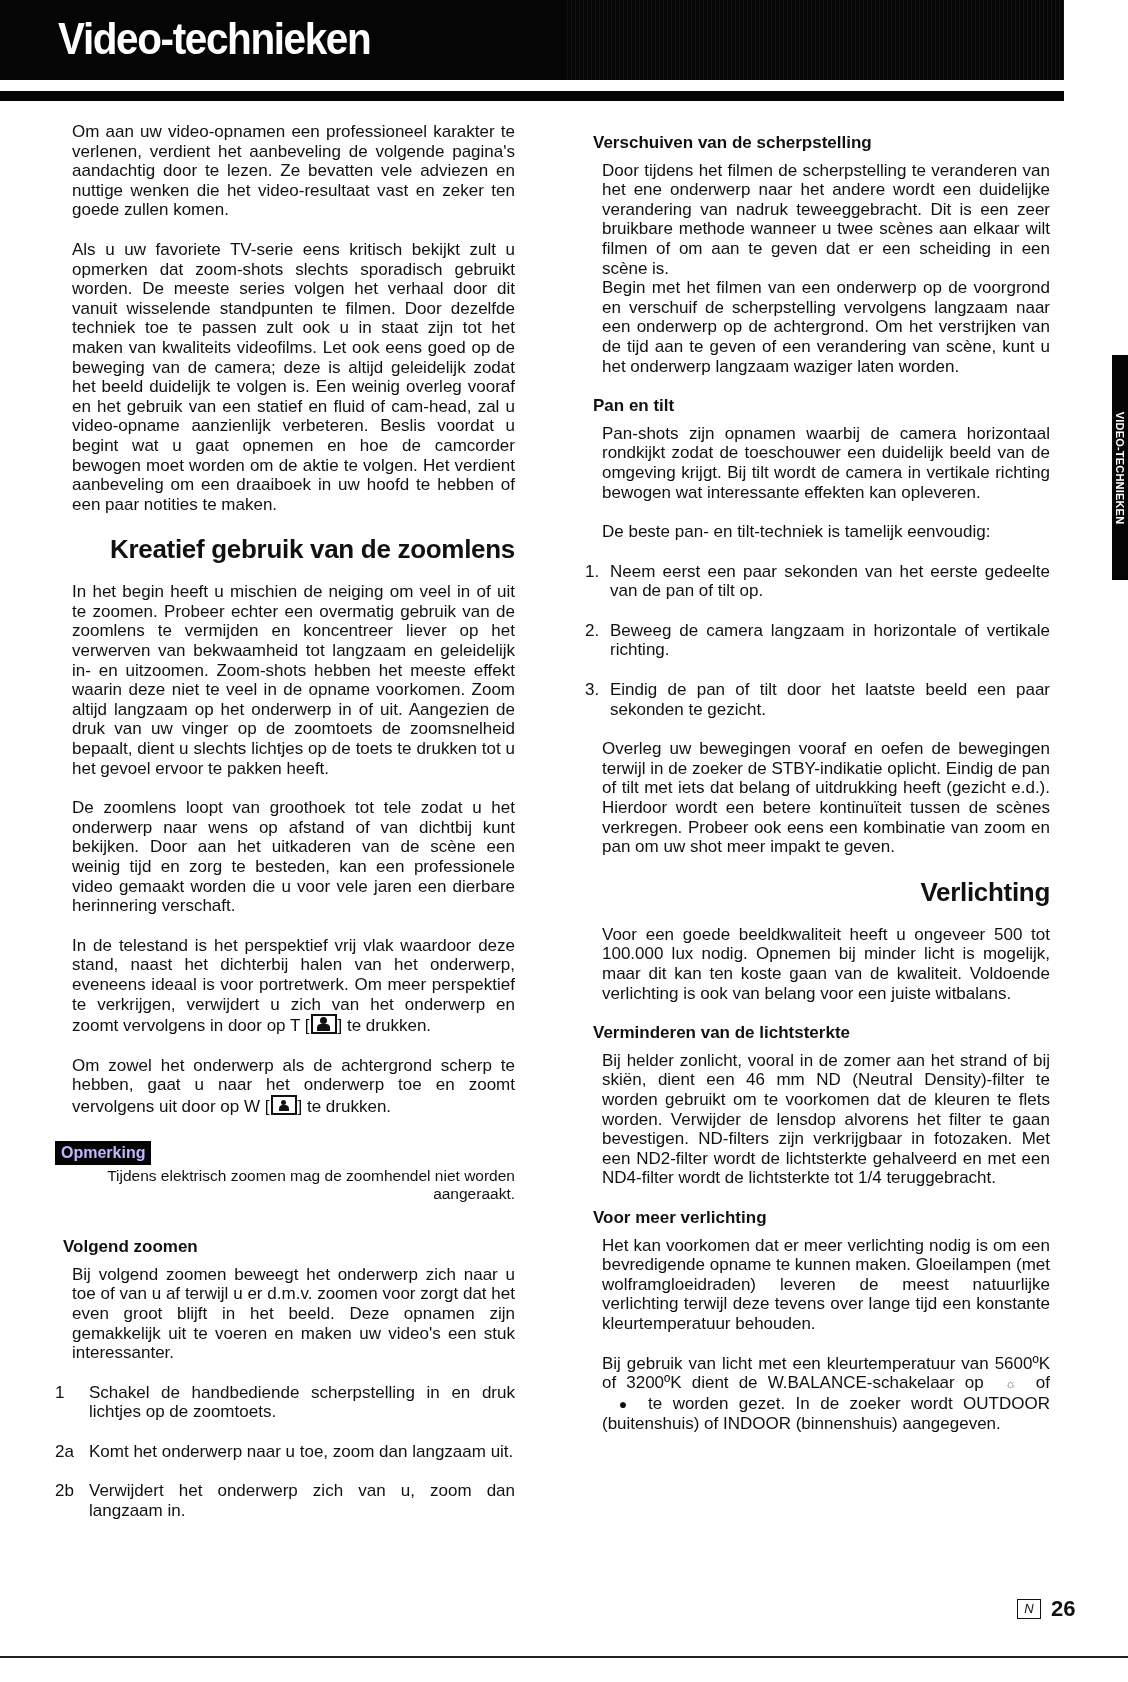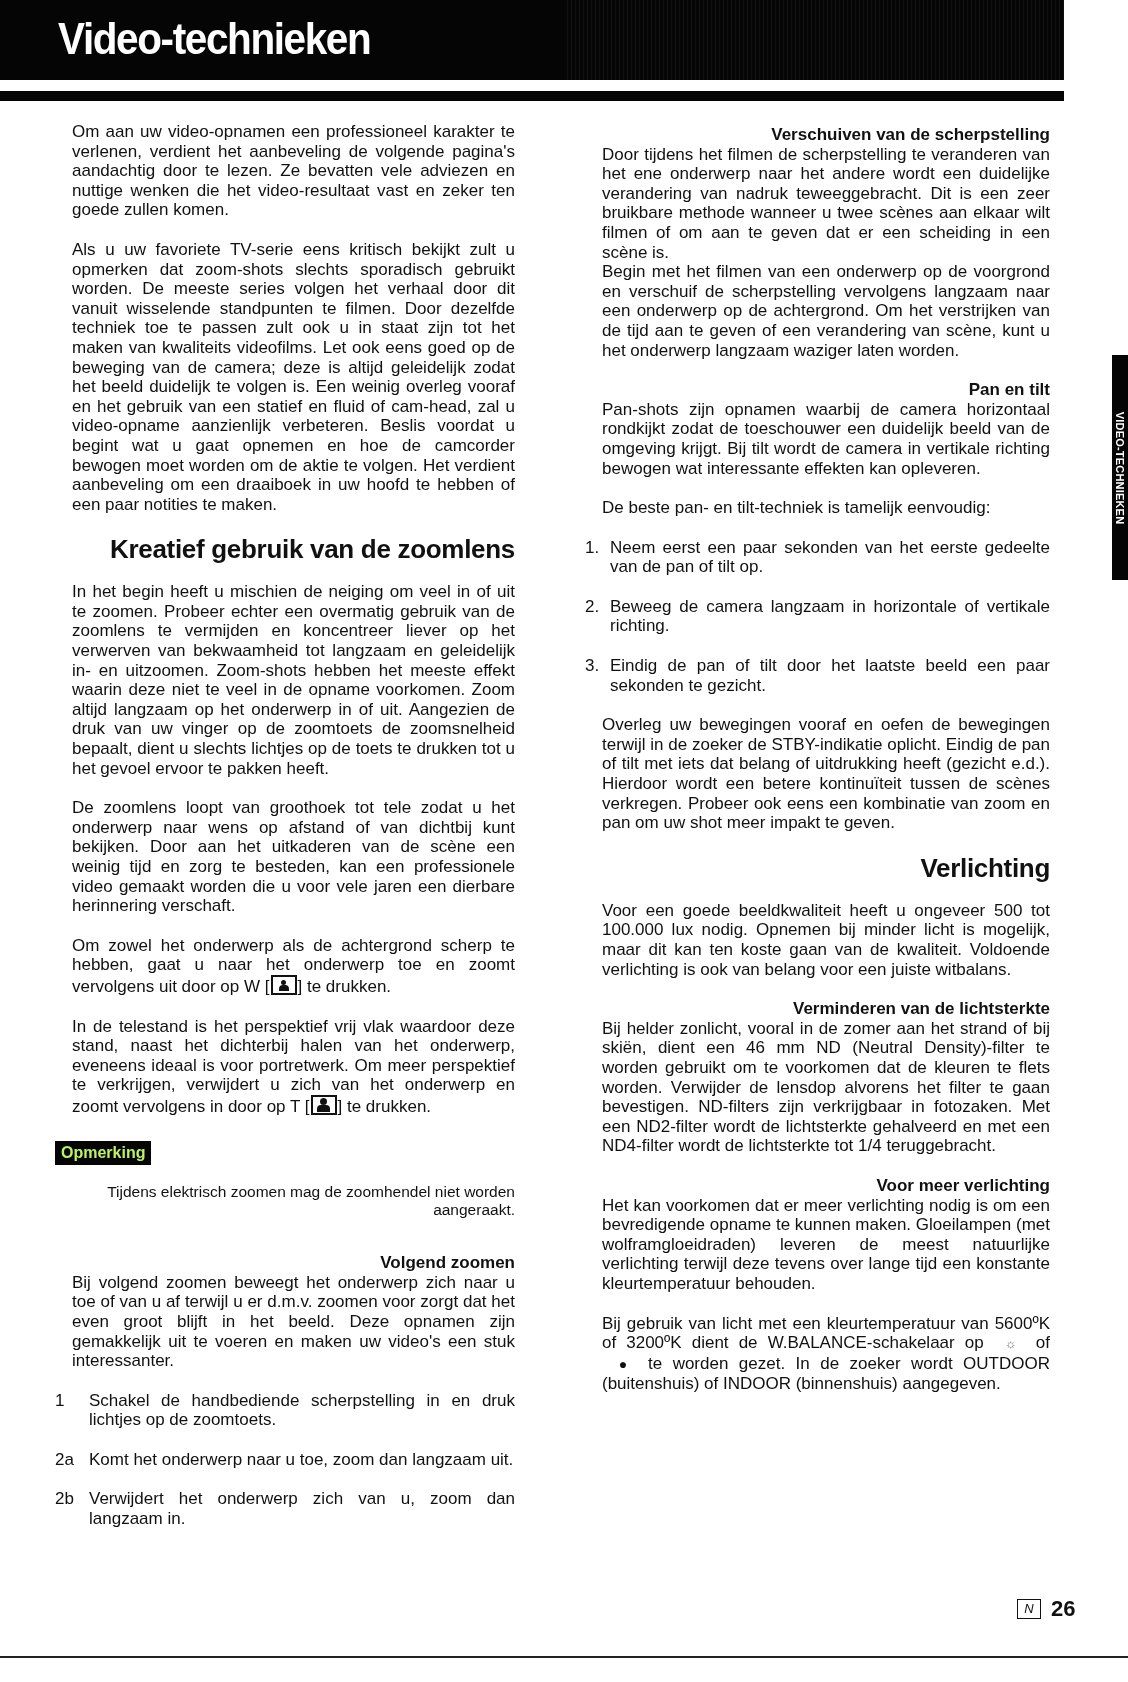--- a/index.html
+++ b/index.html
@@ -22,26 +22,26 @@
       transform: scaleX(0.92); transform-origin: left center; z-index: 2;
     }
     .header-rule {
       position: absolute; left: 0; top: 91px; width: 1064px; height: 10px; background: #050505;
     }
     .column { position: absolute; top: 122px; font-size: 17px; line-height: 19.6px; text-align: justify; }
     .col-left { left: 55px; width: 460px; }
     .col-right { left: 585px; width: 465px; top: 125px; }
     p { margin: 0 0 20px 17px; }
     .h2 { font-size: 26px; font-weight: bold; margin: 4px 0 18px 0; letter-spacing: -0.3px; line-height: 30px; text-align: right; }
-    .h3 { font-weight: bold; font-size: 17px; margin: 0; line-height: 19.6px; text-align: right; }
+    .h3 { font-weight: bold; font-size: 17px; margin: 8px; line-height: 19.6px; text-align: left; }
     .sub p { margin-bottom: 0; }
     .sub { margin-bottom: 20px; }
     .note-label {
-      display: inline-block; background: #050505; color: #bef264; font-weight: bold;
-      font-size: 16px; padding: 2px 6px 3px 6px; margin: 4px 0 18px 0;
+      display: inline-block; background: #050505; color: #c4b5fd; font-weight: bold;
+      font-size: 16px; padding: 2px 6px 3px 6px; margin: 4px 0 2px 0;
     }
     .note-text { font-size: 15.5px; line-height: 18px; text-align: right; margin-bottom: 34px; }
     .steps { margin: 0 0 0 0; padding: 0; list-style: none; }
     .steps li { display: flex; margin-bottom: 20px; }
     .steps .num { width: 34px; flex: none; }
     .steps .txt { flex: 1; text-align: justify; }
     .col-right .steps .num { width: 25px; }
     .sym { display: inline-block; border: 2px solid #111; width: 22px; height: 16px; vertical-align: -3px; position: relative; margin: 0 1px; }
     .sym::before { content: ""; position: absolute; left: 7px; top: 1px; width: 7px; height: 7px; border-radius: 50%; background: #111; }
     .sym::after { content: ""; position: absolute; left: 4px; top: 8px; width: 13px; height: 7px; background: #111; border-radius: 4px 4px 0 0; }
@@ -75,24 +75,24 @@
 </div>
 
 <div class="column col-left">
   <p>Om aan uw video-opnamen een professioneel karakter te verlenen, verdient het aanbeveling de volgende pagina's aandachtig door te lezen. Ze bevatten vele adviezen en nuttige wenken die het video-resultaat vast en zeker ten goede zullen komen.</p>
   <p>Als u uw favoriete TV-serie eens kritisch bekijkt zult u opmerken dat zoom-shots slechts sporadisch gebruikt worden. De meeste series volgen het verhaal door dit vanuit wisselende standpunten te filmen. Door dezelfde techniek toe te passen zult ook u in staat zijn tot het maken van kwaliteits videofilms. Let ook eens goed op de beweging van de camera; deze is altijd geleidelijk zodat het beeld duidelijk te volgen is. Een weinig overleg vooraf en het gebruik van een statief en fluid of cam-head, zal u video-opname aanzienlijk verbeteren. Beslis voordat u begint wat u gaat opnemen en hoe de camcorder bewogen moet worden om de aktie te volgen. Het verdient aanbeveling om een draaiboek in uw hoofd te hebben of een paar notities te maken.</p>
 
   <div class="h2">Kreatief gebruik van de zoomlens</div>
   <p>In het begin heeft u mischien de neiging om veel in of uit te zoomen. Probeer echter een overmatig gebruik van de zoomlens te vermijden en koncentreer liever op het verwerven van bekwaamheid tot langzaam en geleidelijk in- en uitzoomen. Zoom-shots hebben het meeste effekt waarin deze niet te veel in de opname voorkomen. Zoom altijd langzaam op het onderwerp in of uit. Aangezien de druk van uw vinger op de zoomtoets de zoomsnelheid bepaalt, dient u slechts lichtjes op de toets te drukken tot u het gevoel ervoor te pakken heeft.</p>
   <p>De zoomlens loopt van groothoek tot tele zodat u het onderwerp naar wens op afstand of van dichtbij kunt bekijken. Door aan het uitkaderen van de scène een weinig tijd en zorg te besteden, kan een professionele video gemaakt worden die u voor vele jaren een dierbare herinnering verschaft.</p>
   <p>
-    <span>Om zowel het onderwerp als de achtergrond scherp te hebben, gaat u naar het onderwerp toe en zoomt vervolgens uit door op W </span>[<span class="sym wide"></span>]<span> te drukken.</span>
+    <span>In de telestand is het perspektief vrij vlak waardoor deze stand, naast het dichterbij halen van het onderwerp, eveneens ideaal is voor portretwerk. Om meer perspektief te verkrijgen, verwijdert u zich van het onderwerp en zoomt vervolgens in door op T </span>[<span class="sym"></span>]<span> te drukken.</span>
   </p>
   <p>
-    <span>In de telestand is het perspektief vrij vlak waardoor deze stand, naast het dichterbij halen van het onderwerp, eveneens ideaal is voor portretwerk. Om meer perspektief te verkrijgen, verwijdert u zich van het onderwerp en zoomt vervolgens in door op T </span>[<span class="sym"></span>]<span> te drukken.</span>
+    <span>Om zowel het onderwerp als de achtergrond scherp te hebben, gaat u naar het onderwerp toe en zoomt vervolgens uit door op W </span>[<span class="sym wide"></span>]<span> te drukken.</span>
   </p>
   <div class="note-label">Opmerking</div>
   <div class="note-text">Tijdens elektrisch zoomen mag de zoomhendel niet worden aangeraakt.</div>
 
   <div class="sub">
     <div class="h3">Volgend zoomen</div>
     <p>Bij volgend zoomen beweegt het onderwerp zich naar u toe of van u af terwijl u er d.m.v. zoomen voor zorgt dat het even groot blijft in het beeld. Deze opnamen zijn gemakkelijk uit te voeren en maken uw video's een stuk interessanter.</p>
   </div>
   <ul class="steps">
     <li>

